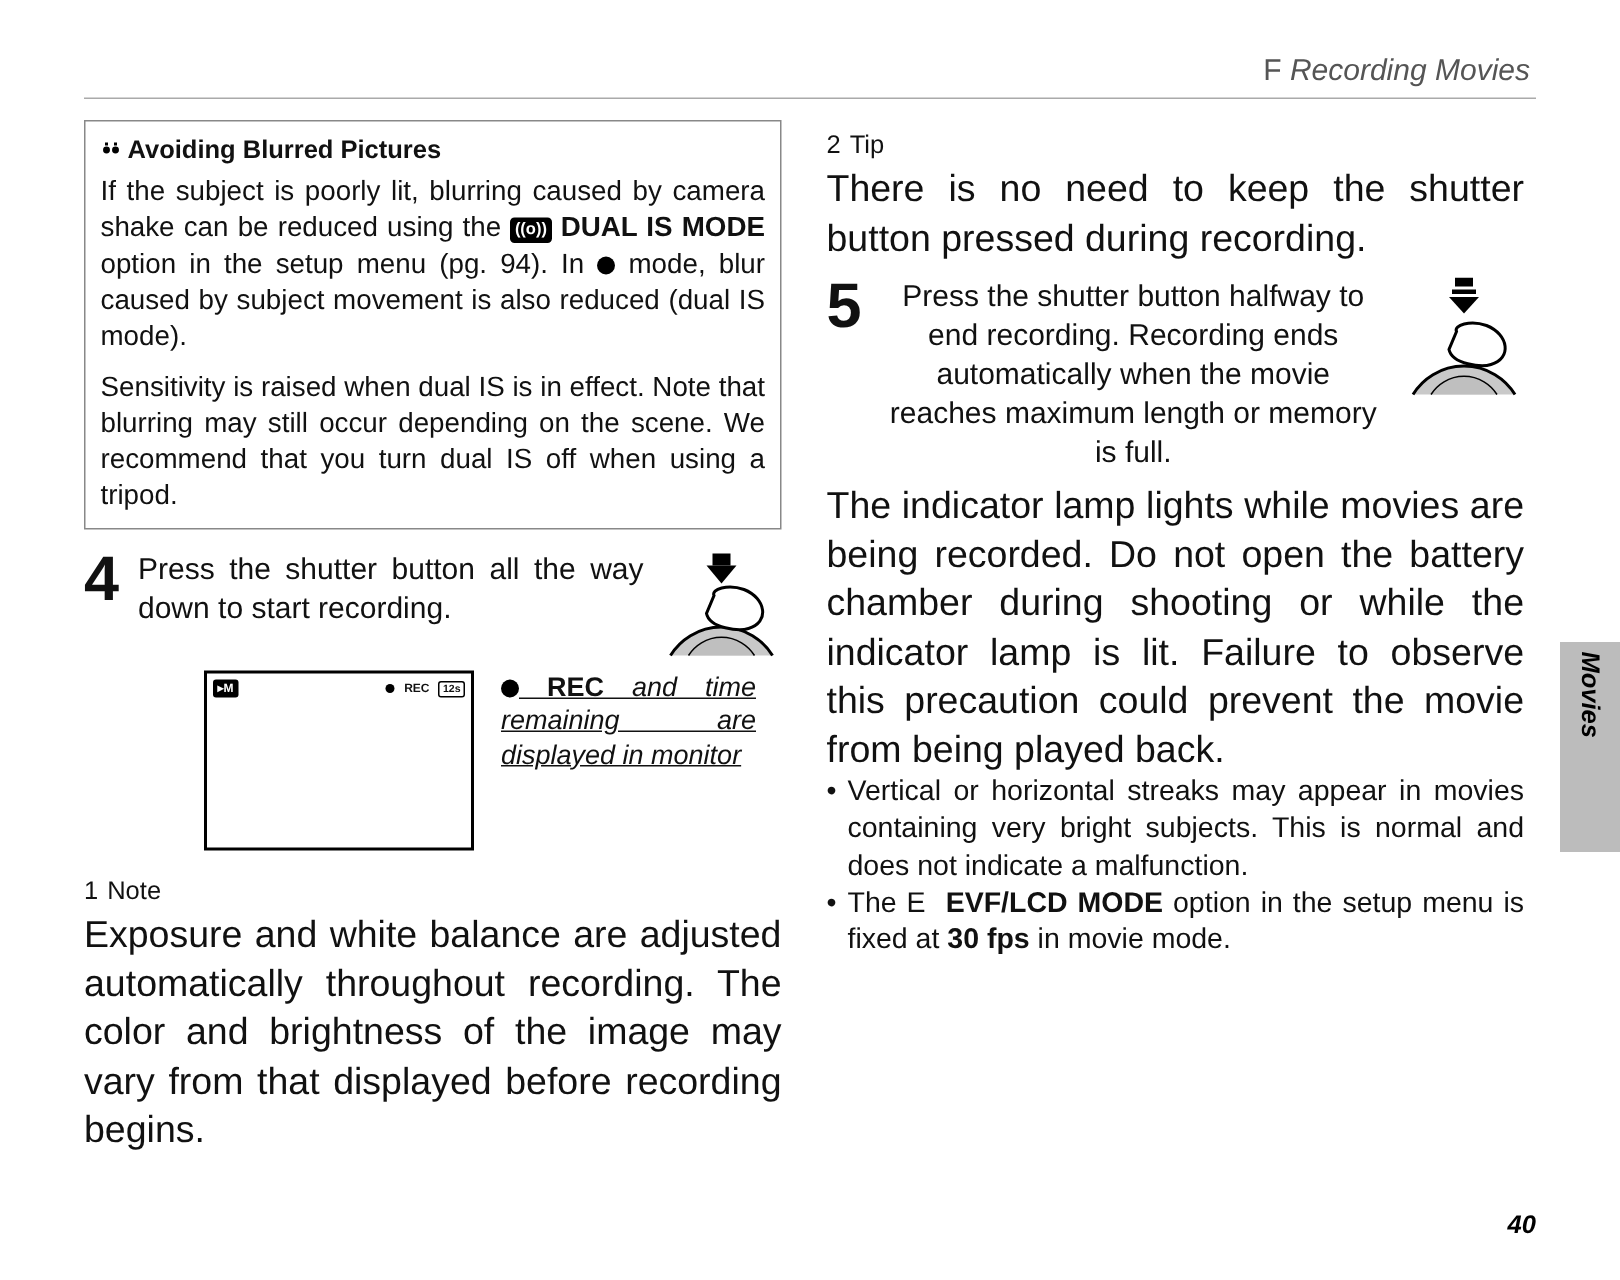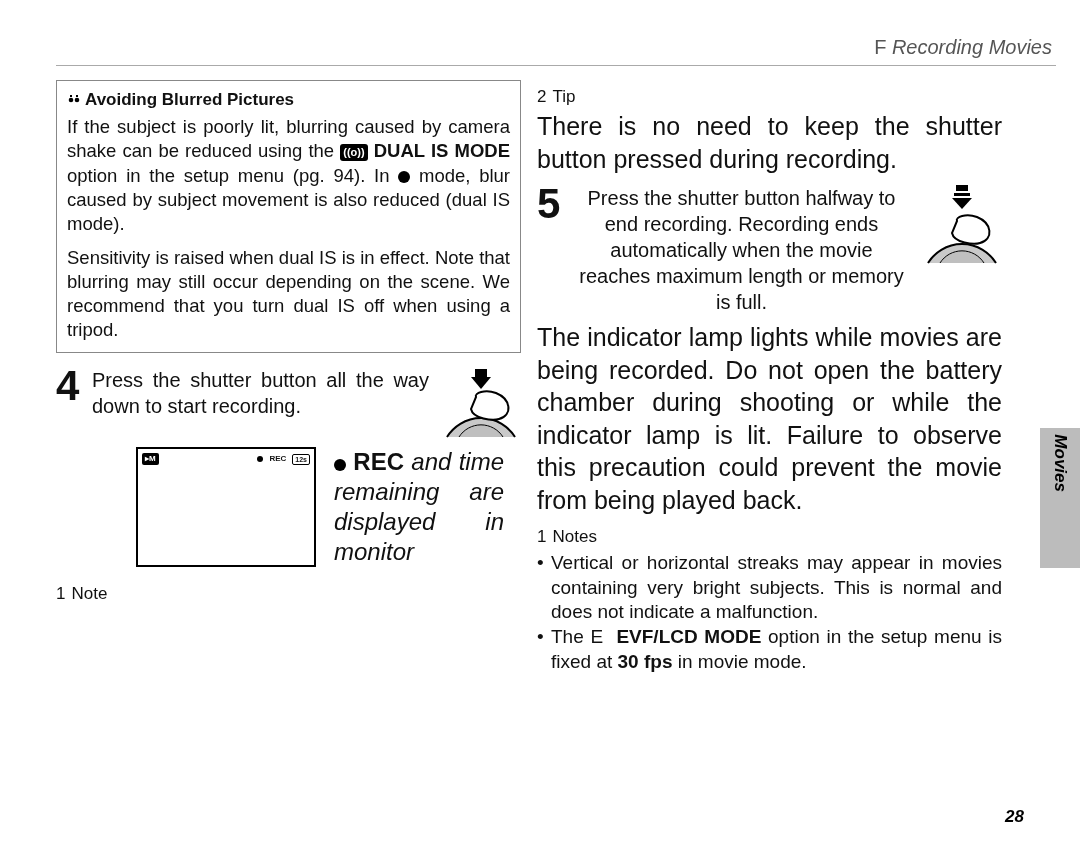--- a/index.html
+++ b/index.html
@@ -1,35 +1,35 @@
 <!DOCTYPE html>
 <html><head>
 <meta charset="utf-8">
 <style>
   * { box-sizing: border-box; margin: 0; padding: 0; }
   html, body { width: 1080px; height: 853px; background: #fff; font-family: "Myriad Pro", "Segoe UI", Arial, sans-serif; color: #000; }
   .page {
     position: relative;
     width: 1080px;
     height: 853px;
-    padding: 36px 24px 30px 56px;
+    padding: 36px 56px 30px 56px;
   }
   .header {
     text-align: right;
     font-style: italic;
     font-size: 20px;
     color: #555;
     padding-right: 4px;
     margin-bottom: 6px;
   }
   .header .Fchar { font-style: normal; }
   .hr { border-top: 1px solid #aaa; margin-bottom: 14px; }
   .columns {
     display: flex;
-    gap: 16px;
+    gap: 30px;
   }
   .col {
     width: 465px;
     font-size: 19px;
     line-height: 1.32;
     color: #111;
   }
   .leftcol, .rightcol { text-align: justify; }
   .box {
     border: 1px solid #888;
@@ -93,23 +93,24 @@
     border: 2px solid #000;
     position: relative;
   }
   .recscreen .topbar { position: absolute; top:4px; left:4px; right:4px; display:flex; gap:6px; align-items:center; font-size: 8px; font-weight:700; }
   .recscreen .chip { background:#000; color:#fff; padding:1px 3px; border-radius:2px; }
   .recscreen .rdot { width:6px; height:6px; background:#000; border-radius:50%; display:inline-block; margin-left:auto; }
   .recscreen .rec { font-size:8px; font-weight:700; }
   .recscreen .timechip { border:1px solid #000; font-size:7px; padding:0 2px; border-radius:2px; }
   .reccaption {
     font-style: italic;
-    font-size: 24px;
+    font-size: 18px;
     line-height: 1.25;
     width: 170px;
+    text-decoration: underline;
   }
   .reccaption .recdot { width:12px; height:12px; background:#000; border-radius:50%; display:inline-block; vertical-align:-1px; }
   .reccaption .recword { font-weight:700; font-style: normal; }
   .subhead {
     font-weight: 400;
     font-size: 17px;
     margin: 6px 0 2px 0;
   }
   .subhead .prefix { display:inline-block; margin-right:6px; }
   .para { font-size: 25px; line-height: 1.3; text-align: justify; }
@@ -207,20 +208,21 @@
         </div>
         <div class="reccaption">
           <span class="recdot"></span>
           <span class="recword">REC</span><span> and time remaining are displayed in monitor</span>
         </div>
       </div>
 
       <div class="subhead">
         <span class="prefix">1</span><span>Note</span>
       </div>
+      <p class="para">Exposure and white balance are adjusted automatically throughout recording. The color and brightness of the image may vary from that displayed before recording begins.</p>
 
     </div>
 
     <div class="col rightcol">
 
       <div class="subhead">
         <span class="prefix">2</span><span>Tip</span>
       </div>
       <p class="para">There is no need to keep the shutter button pressed during recording.</p>
 
@@ -234,36 +236,33 @@
             <polygon points="30,13 50,13 40,24" fill="#000"></polygon>
             <path d="M6 78 A40 40 0 0 1 74 78" fill="#c9c9c9" stroke="#000" stroke-width="2"></path>
             <path d="M18 78 A26 26 0 0 1 62 78" fill="#bfbfbf" stroke="#000" stroke-width="1"></path>
             <path d="M35 36 C33 32 44 28 55 32 C70 38 72 54 58 58 C52 60 32 58 30 48 Z" fill="#fff" stroke="#000" stroke-width="2"></path>
           </svg>
         </div>
       </div>
 
       <p class="para">The indicator lamp lights while movies are being recorded. Do not open the battery chamber during shooting or while the indicator lamp is lit. Failure to observe this precaution could prevent the movie from being played back.</p>
 
-      <div class="subhead" style="margin-top:10px;">
-        <span class="prefix">1</span><span>Notes</span>
-      </div>
       <div class="notes-list">
         <div class="item">
           <div class="bullet">•</div>
           <div class="itxt">Vertical or horizontal streaks may appear in movies containing very bright subjects. This is normal and does not indicate a malfunction.</div>
         </div>
         <div class="item">
           <div class="bullet">•</div>
           <div class="itxt">
             <span>The </span><span>E</span>&nbsp;&nbsp;<strong>EVF/LCD MODE</strong><span> option in the setup menu is fixed at </span><strong>30 fps</strong><span> in movie mode.</span>
           </div>
         </div>
       </div>
 
     </div>
   </div>
 
   <div class="sidetab"></div>
   <div class="sidetab-label">Movies</div>
 
-  <div class="pagenum">28</div>
+  <div class="pagenum">40</div>
 </div>
 
 </body></html>

